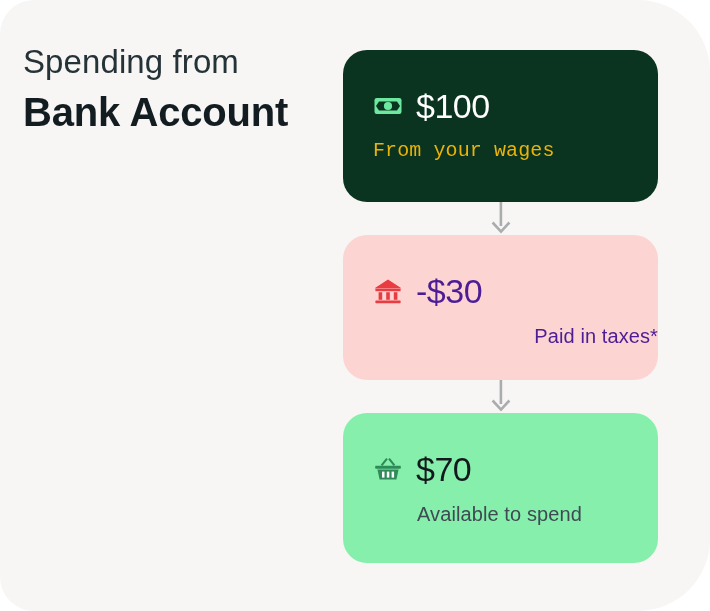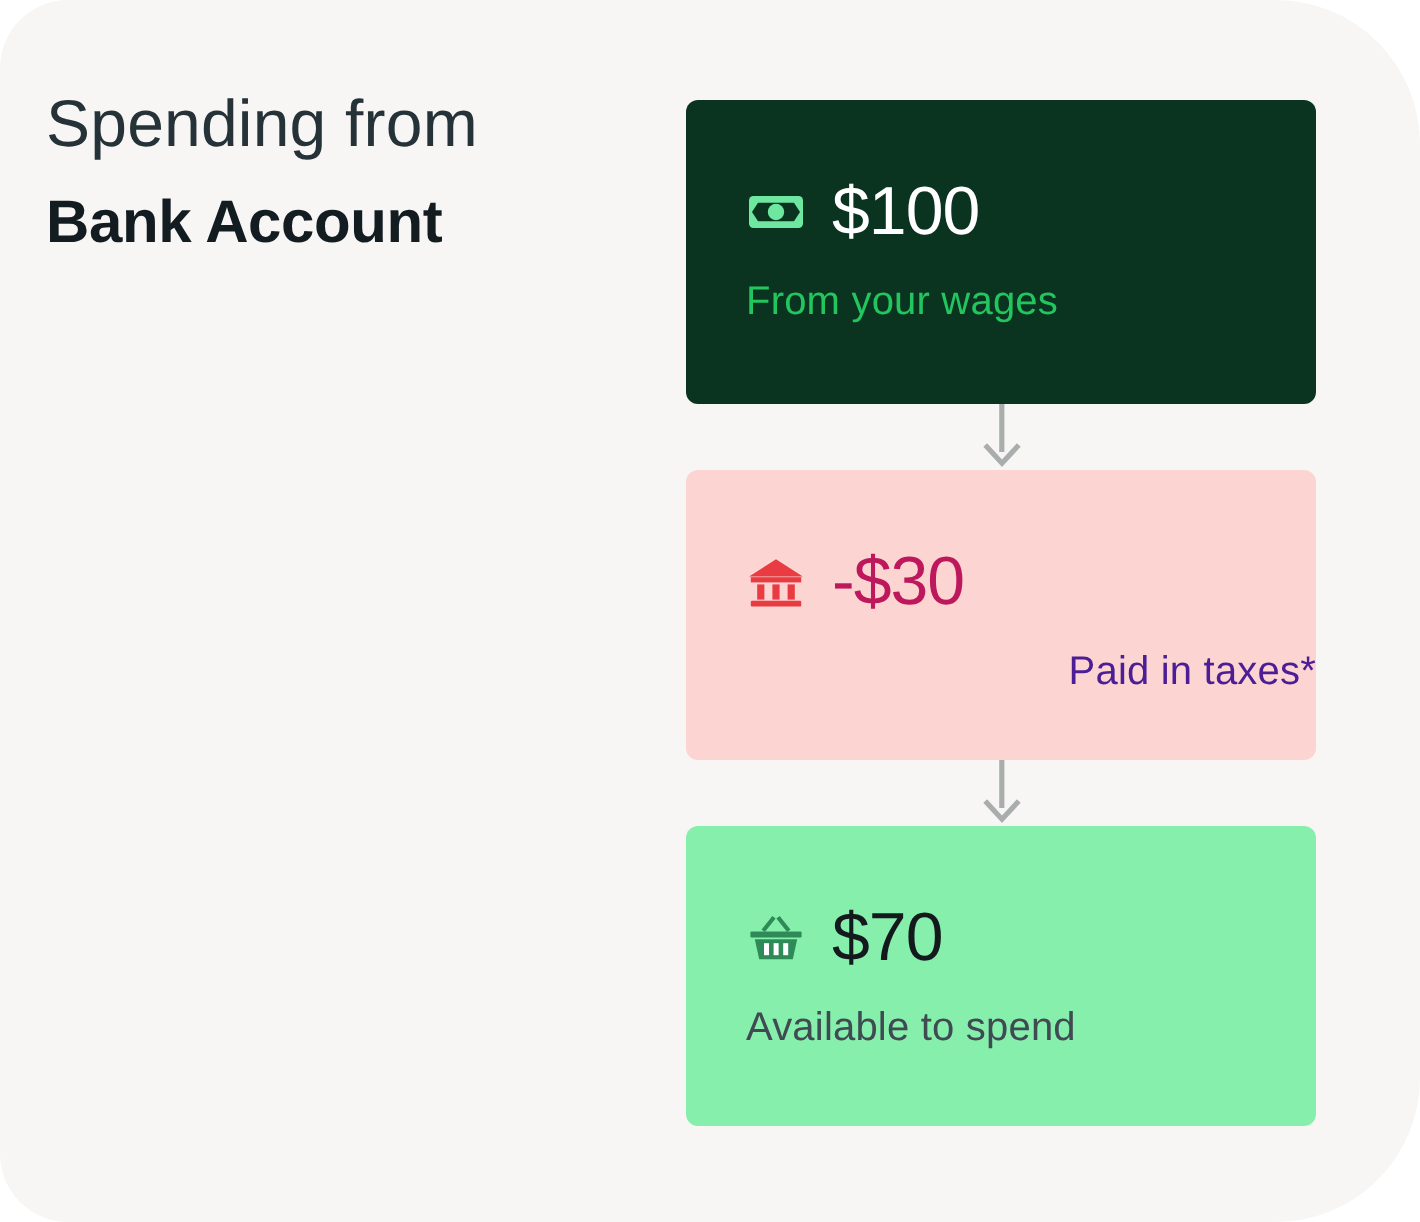--- a/index.html
+++ b/index.html
@@ -32,38 +32,38 @@
   .head-small {
     font-size: 33px;
     line-height: 34px;
     font-weight: 400;
     color: #253338;
     letter-spacing: 0.1px;
     white-space: nowrap;
   }
   .head-big {
     margin-top: 14px;
-    font-size: 30px;
+    font-size: 40px;
     line-height: 38px;
     font-weight: 700;
     color: #121c21;
     letter-spacing: -0.2px;
     white-space: nowrap;
   }
   
   #flow {
     position: absolute;
     left: 343px;
     top: 50px;
     width: 315px;
   }
   .card {
     box-sizing: border-box;
     width: 315px;
-    border-radius: 6px;
+    border-radius: 24px;
     padding: 37px 0 12px 30px;
     position: relative;
   }
   .card-amount-row {
     display: flex;
     align-items: center;
     gap: 13px;
     height: 38px;
   }
   .icon-box {
@@ -90,37 +90,37 @@
     letter-spacing: 0.1px;
     white-space: nowrap;
   }
 
   
   #card-income {
     height: 152px;
     background: #0a3320;
   }
   #card-income .amount { color: #ffffff; }
-  #card-income .caption { color: #22c55e; }
+  #card-income .caption { color: #eab308; font-family: Liberation Mono, monospace; }
 
   
   #card-taxes {
     height: 145px;
     background: #fcd5d3;
   }
-  #card-taxes .amount { color: #be185d; }
+  #card-taxes .amount { color: #4c1d95; }
   #card-taxes .caption { color: #4c1d95; text-align: right; }
 
   
   #card-available {
     height: 150px;
     background: #86efac;
   }
   #card-available .amount { color: #13191c; font-weight: 500; }
-  #card-available .caption { color: #3f4a52; }
+  #card-available .caption { color: #3f4a52; margin-left: 44px; }
 
   
   .connector {
     height: 33px;
     display: flex;
     align-items: center;
     justify-content: center;
   }
   .connector svg { display: block; }
 </style>

